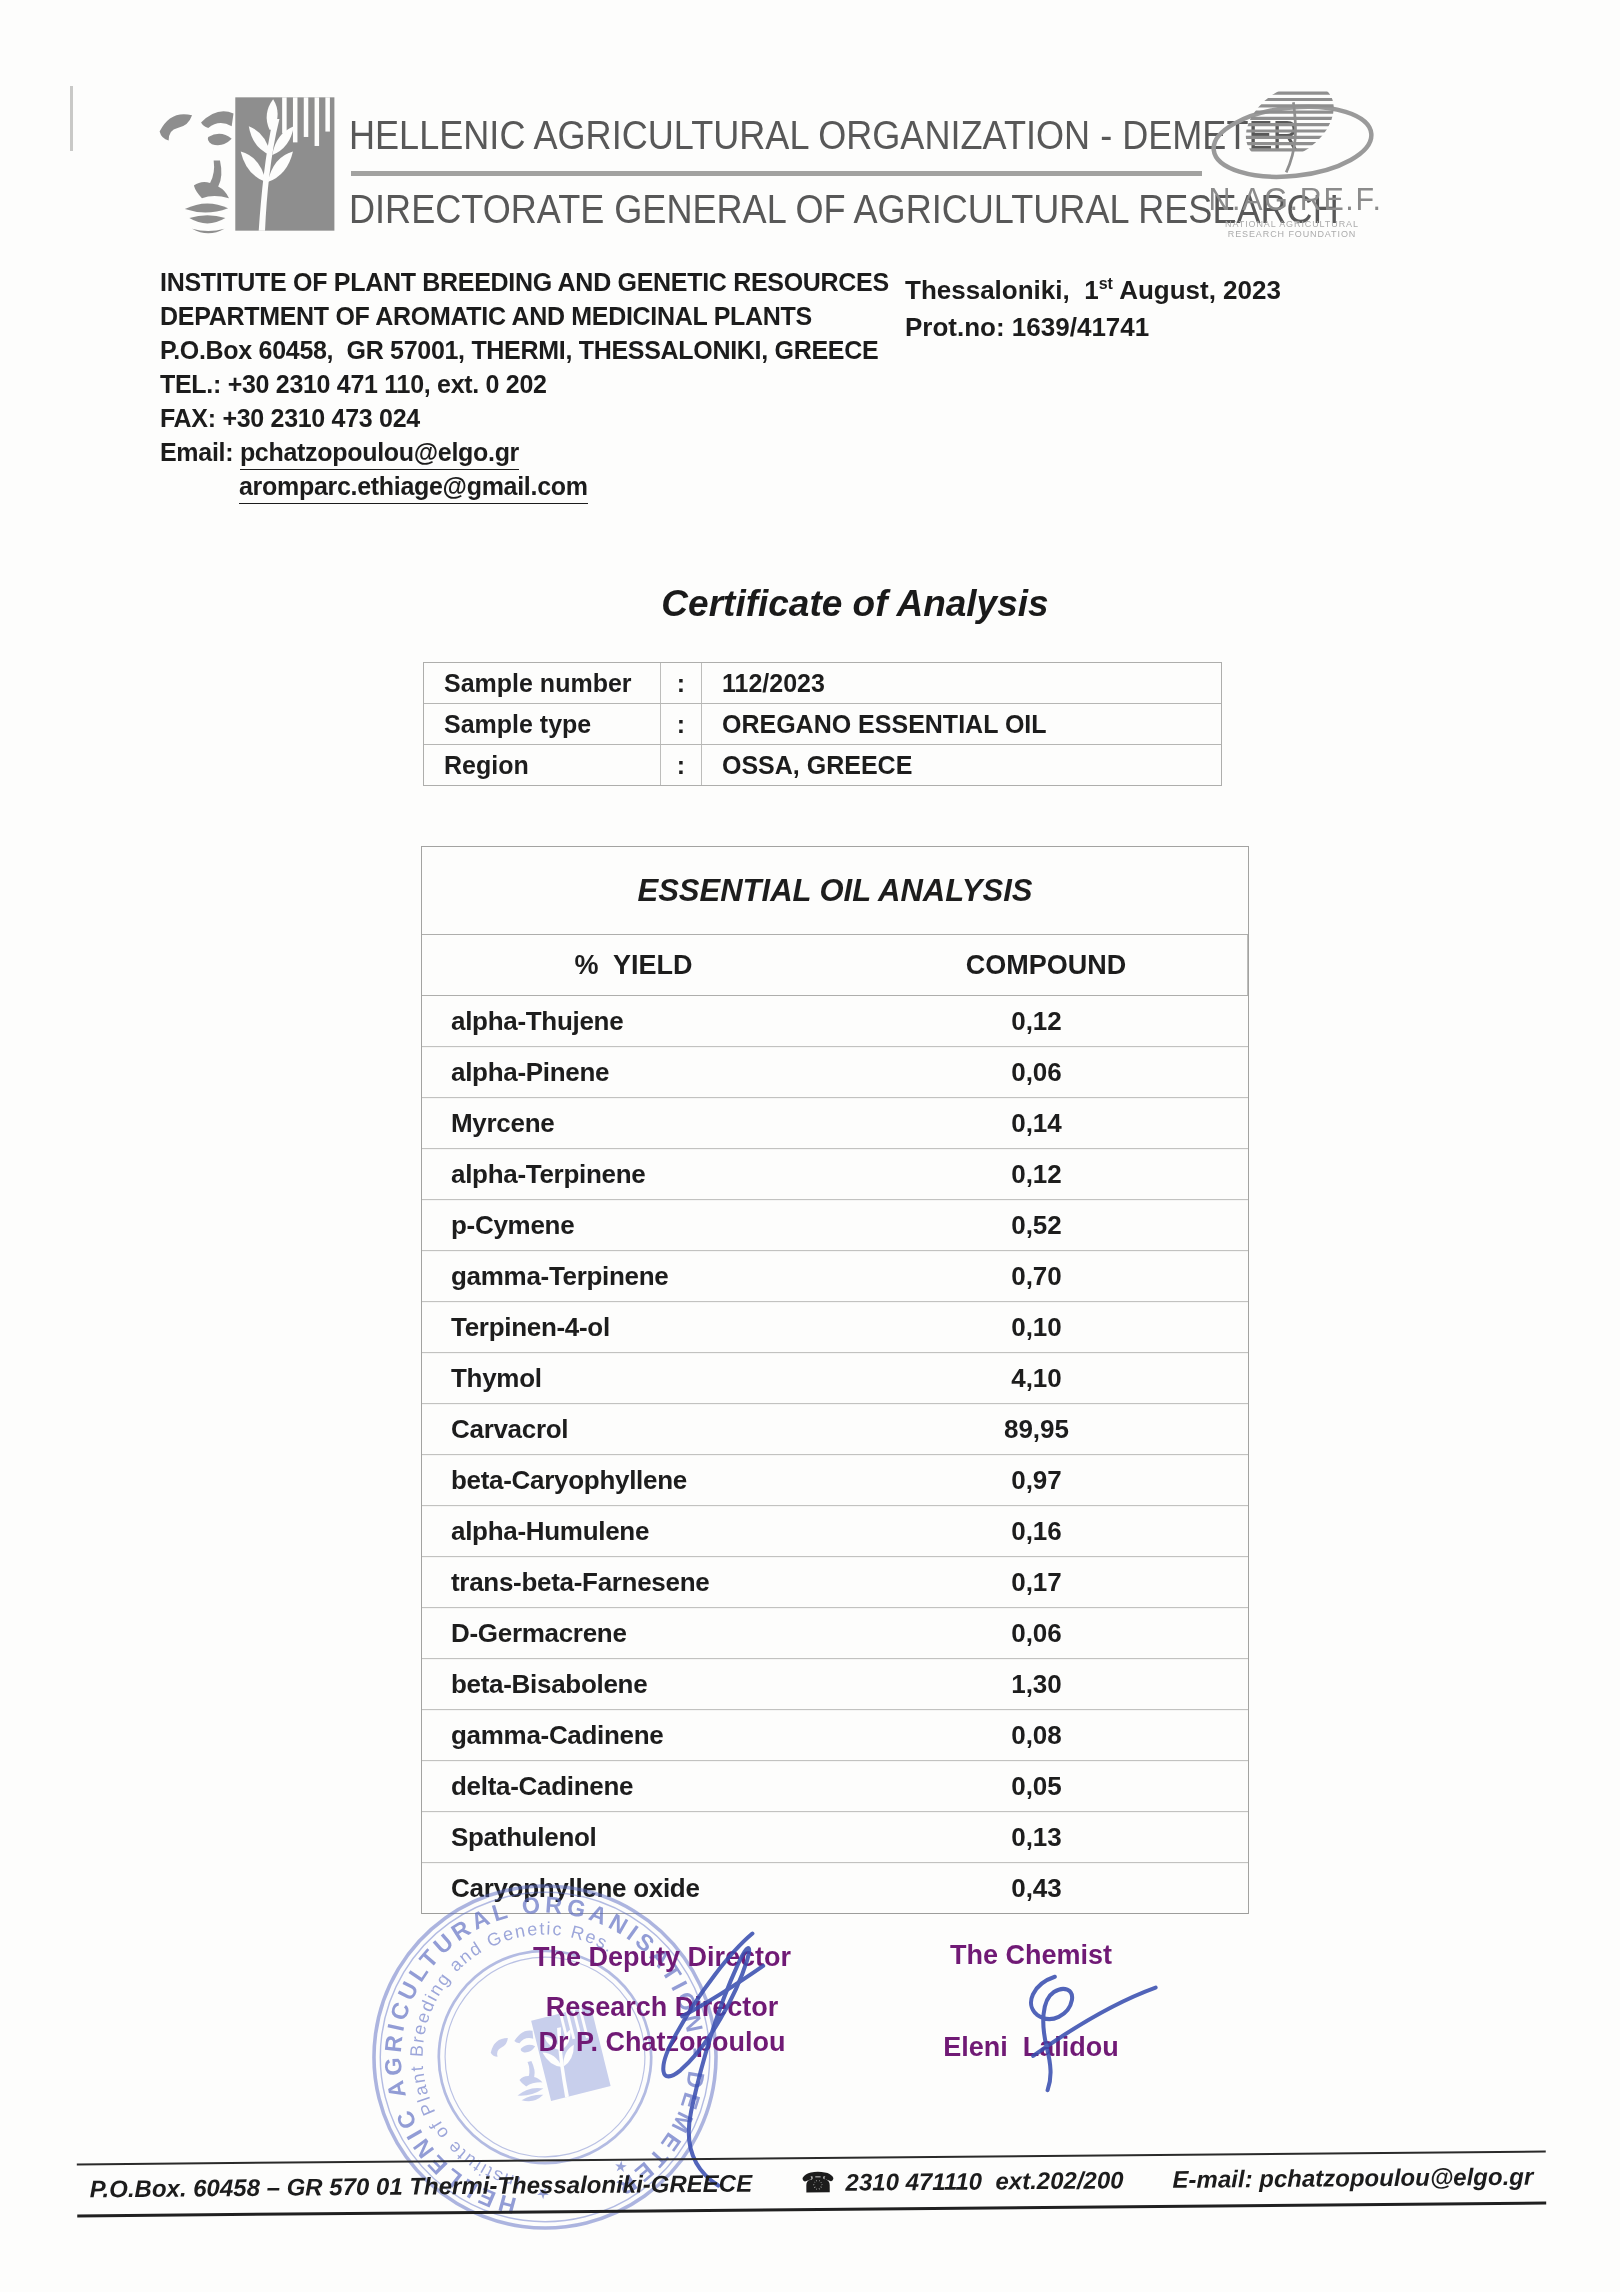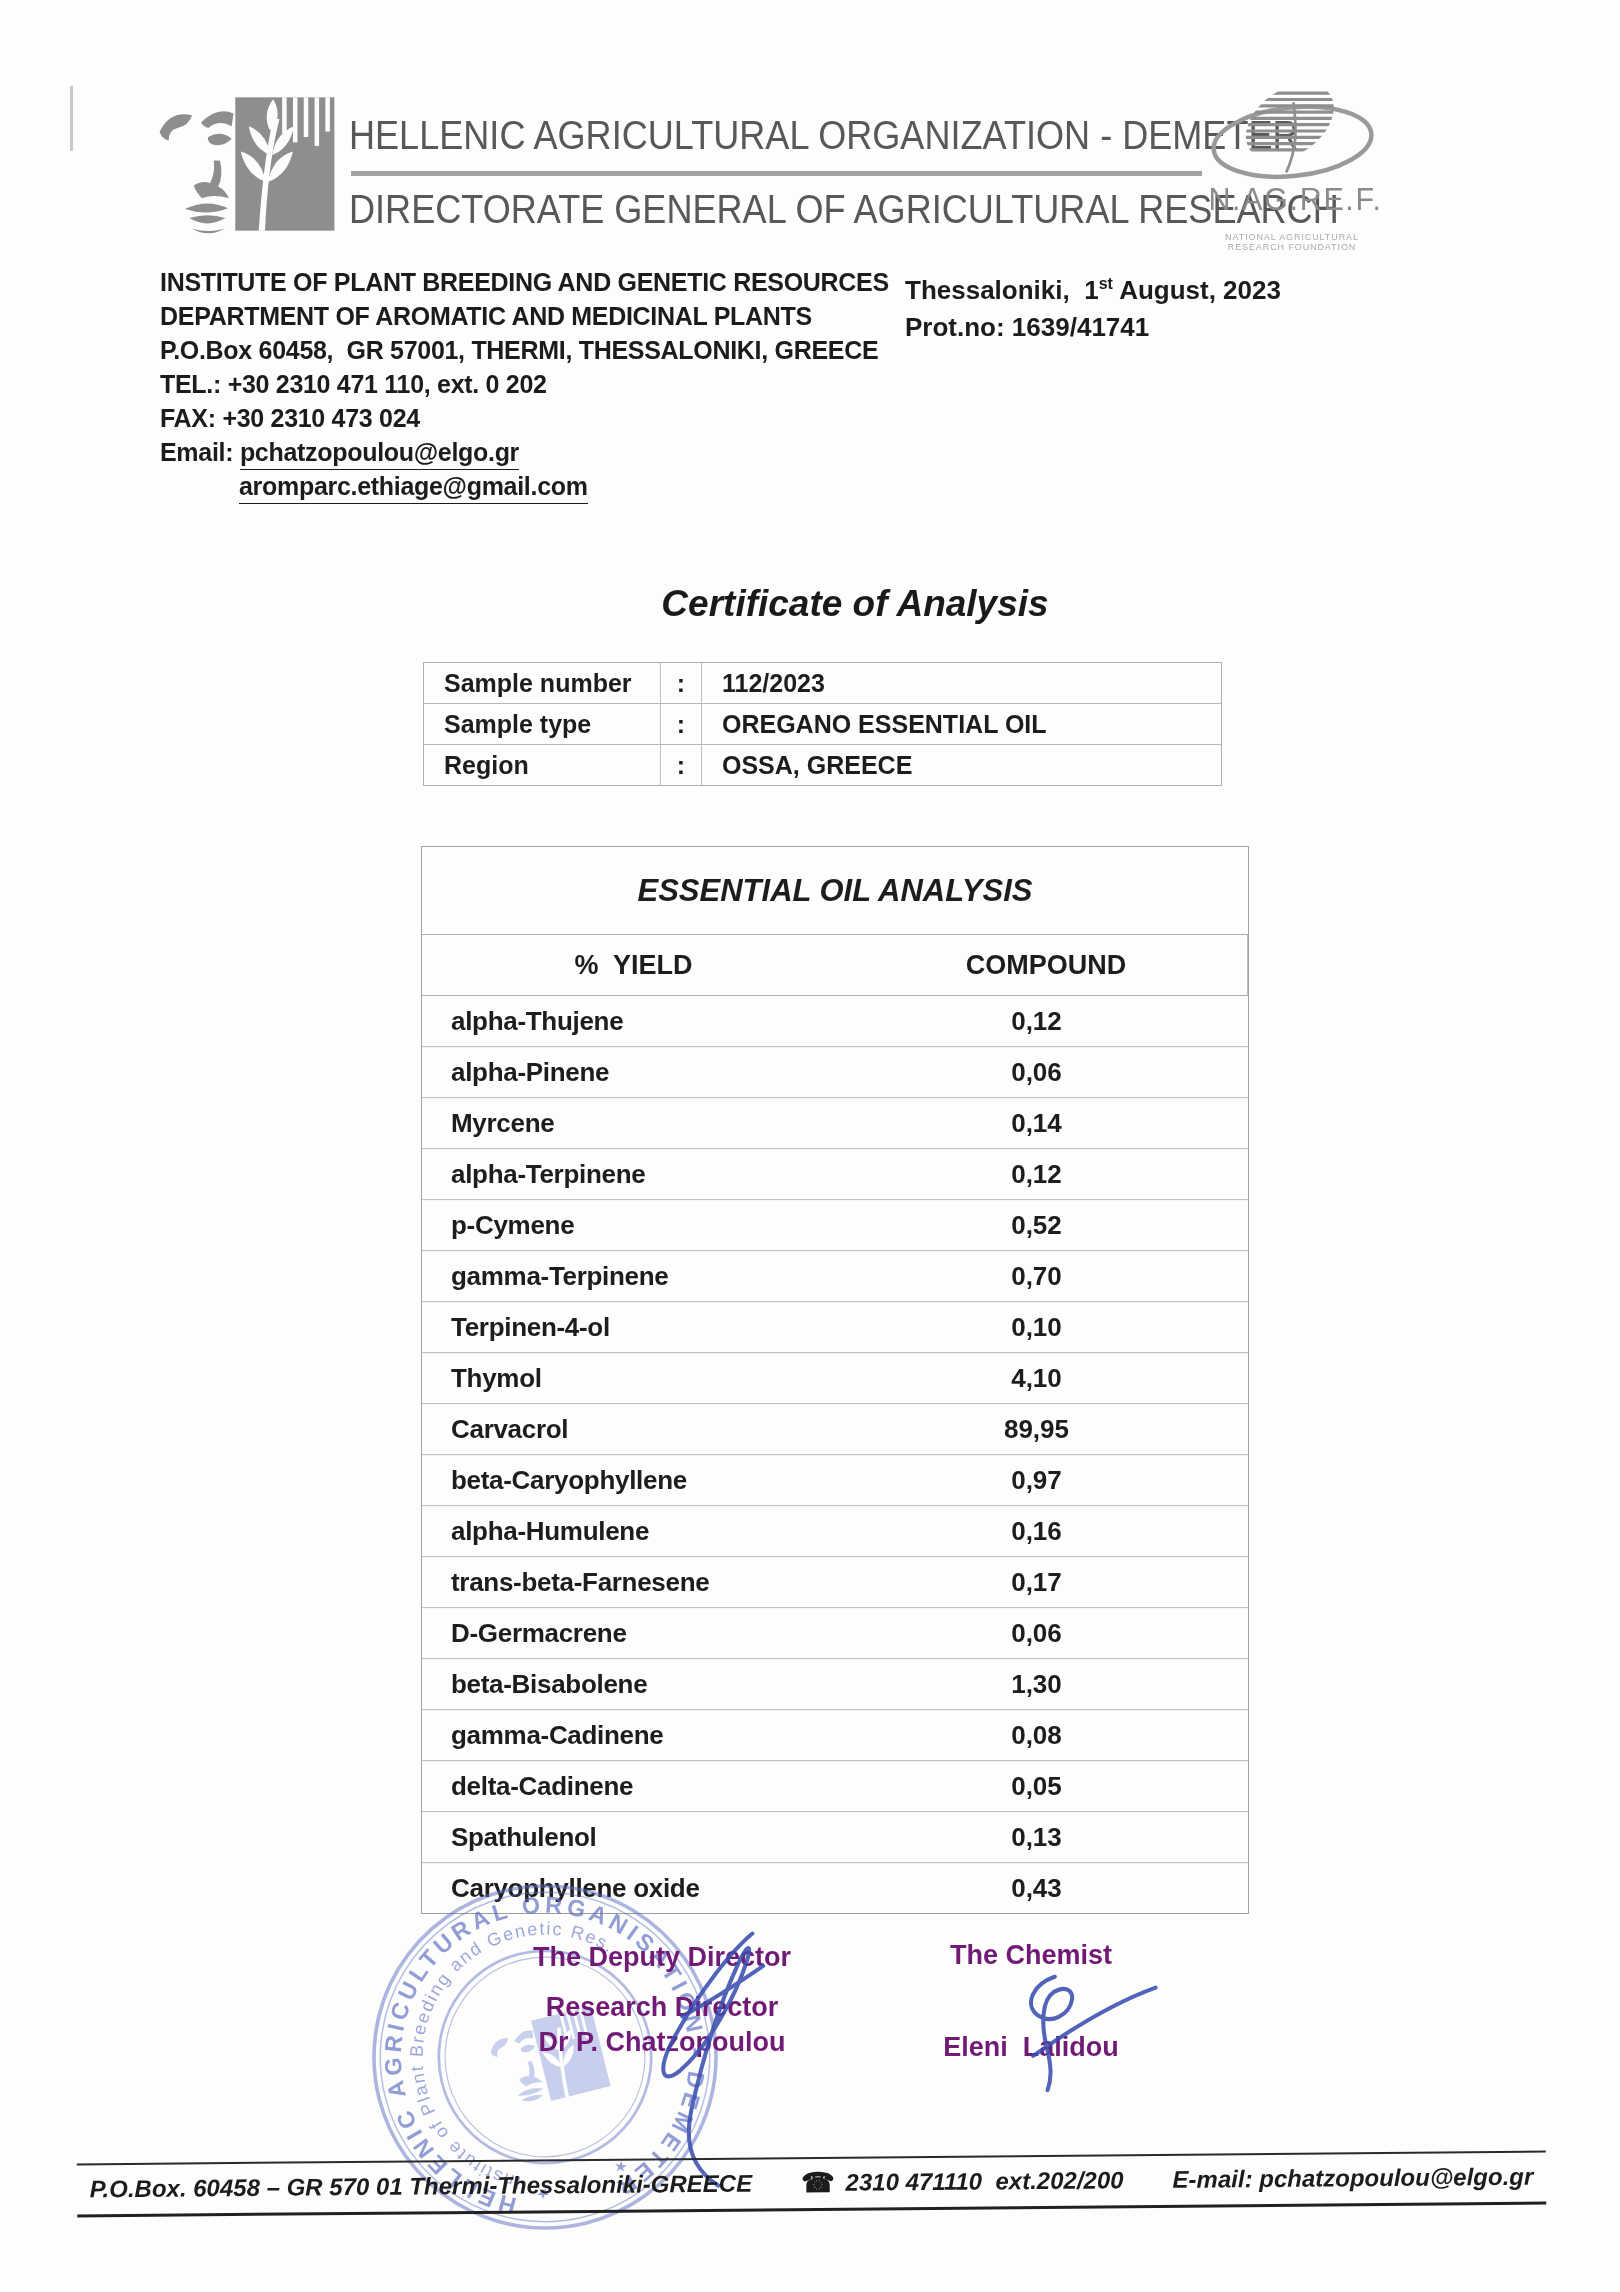--- a/index.html
+++ b/index.html
@@ -16,21 +16,21 @@
   .org-block{position:absolute;left:349px;top:108px;width:860px;}
   .org-line{font-size:41px;font-weight:400;color:#585858;white-space:nowrap;
             transform:scaleX(0.88);transform-origin:left center;letter-spacing:0px;}
   .org-line.l1{margin-top:3.6px;}
   .org-divider{height:4.5px;background:#a2a2a0;margin:12.6px 0 10.8px 1.8px;width:851px;}
   .nagref{position:absolute;left:1204px;top:86px;width:176px;text-align:center;}
   .nagref svg{width:171px;height:99px;display:block;margin:0 auto;}
   .nagref-acronym{font-size:32px;color:#8b8b8b;letter-spacing:1.8px;margin-top:-3.6px;
                   transform:scaleX(0.95);white-space:nowrap;}
   .nagref-caption{font-size:9px;color:#ababab;letter-spacing:0.9px;line-height:10px;
-                  filter:blur(0.4px);margin-top:14px;}
+                  filter:blur(0.4px);margin-top:1px;}
   
   .contact{position:absolute;left:160px;top:265px;width:810px;font-weight:bold;
            font-size:25px;line-height:34px;letter-spacing:-0.3px;color:#1c1c1c;}
   .contact .email-link{border-bottom:1.8px solid #1c1c1c;padding-bottom:3px;}
   .contact .email2{padding-left:79px;}
   .dateblock{position:absolute;left:905px;top:265px;font-weight:bold;font-size:26px;
              line-height:37px;color:#1c1c1c;}
   .dateblock sup{font-size:16px;}
   
   .doc-title{position:absolute;left:432px;top:583px;width:846px;text-align:center;

